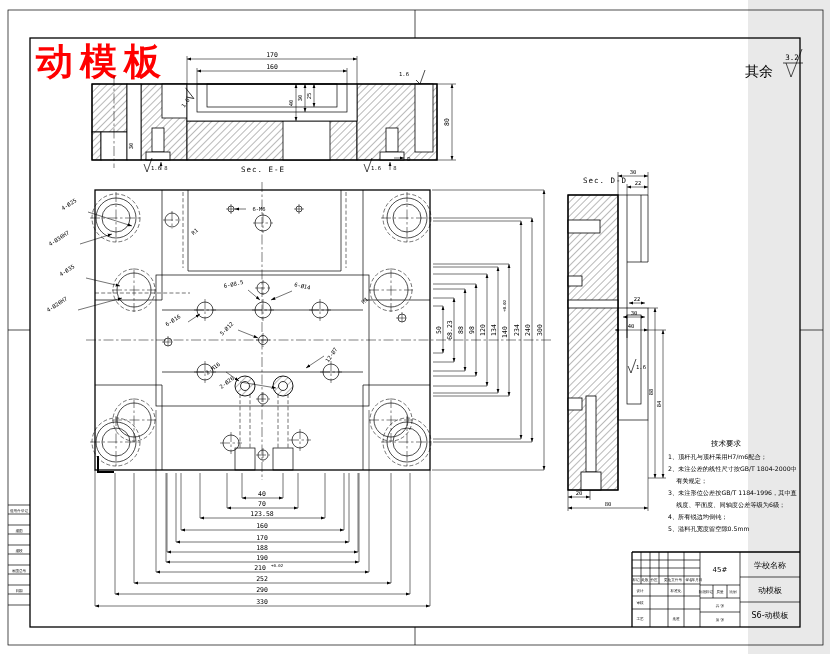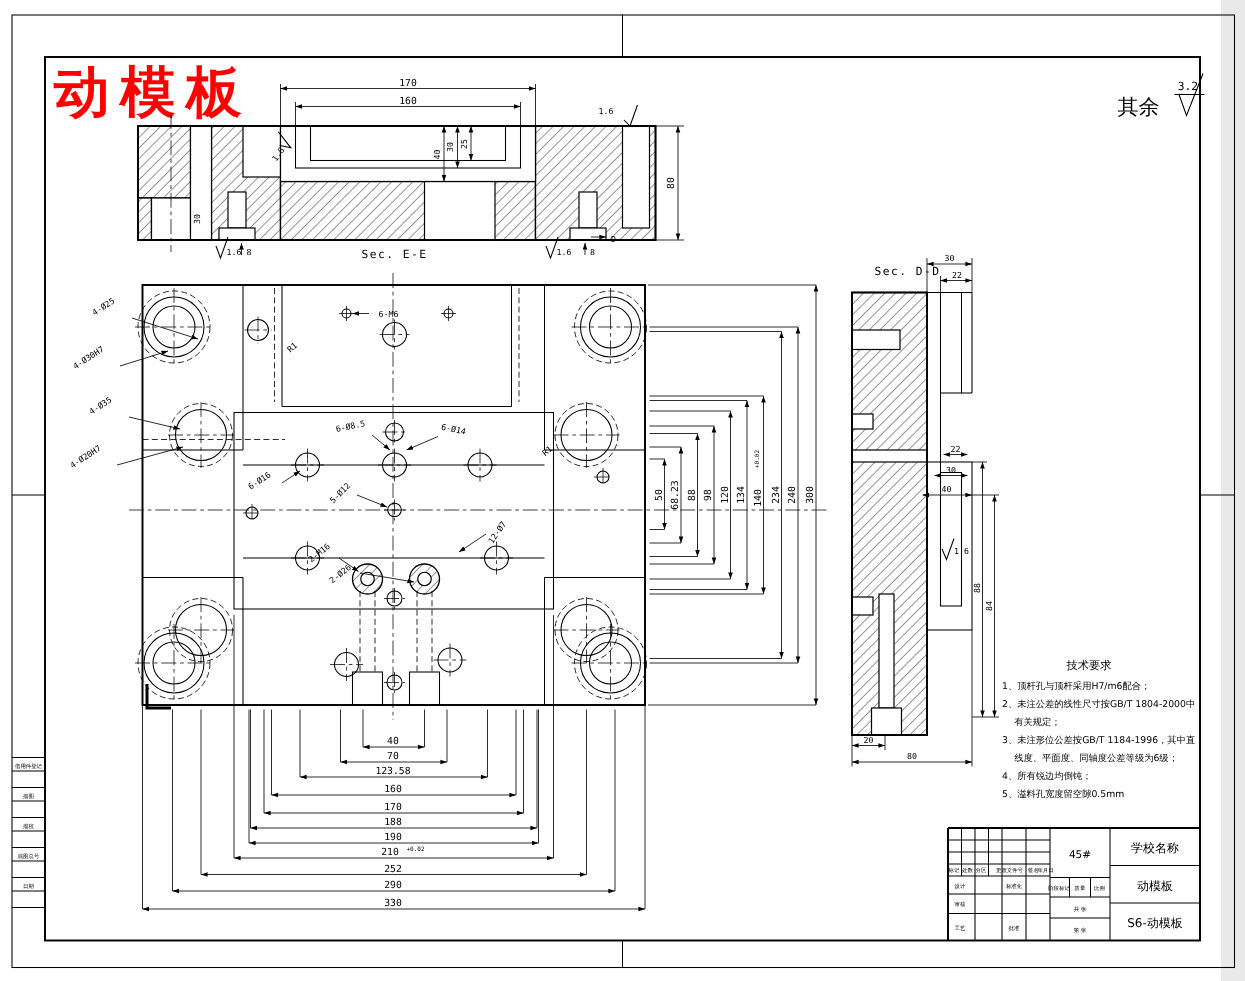--- a/index.html
+++ b/index.html
@@ -1,16 +1,16 @@
 <!DOCTYPE html>
 <html><head>
 <meta charset="utf-8">
 <style>
   html,body{margin:0;padding:0;background:#e9e9e9;}
-  #sheet{position:relative;width:814px;height:654px;background:#ffffff;font-family:"DejaVu Sans",sans-serif;}
+  #sheet{position:relative;width:748px;height:654px;background:#ffffff;font-family:"DejaVu Sans",sans-serif;}
   svg{position:absolute;left:0;top:0;}
   .thin{stroke:#000;stroke-width:.7;fill:none;}
   .thick{stroke:#000;stroke-width:1.3;fill:none;}
   .dim{stroke:#000;stroke-width:.55;fill:none;}
   .dash{stroke:#000;stroke-width:.55;fill:none;stroke-dasharray:4 2.2;}
   .cl{stroke:#000;stroke-width:.5;fill:none;stroke-dasharray:10 2.5 2.5 2.5;}
   .hatch{fill:url(#h);stroke:#000;stroke-width:.9;}
   .w{fill:#fff;stroke:#000;stroke-width:.8;}
   text{fill:#000;}
   .t{font:6.5px "DejaVu Sans Mono",monospace;text-anchor:middle;}

